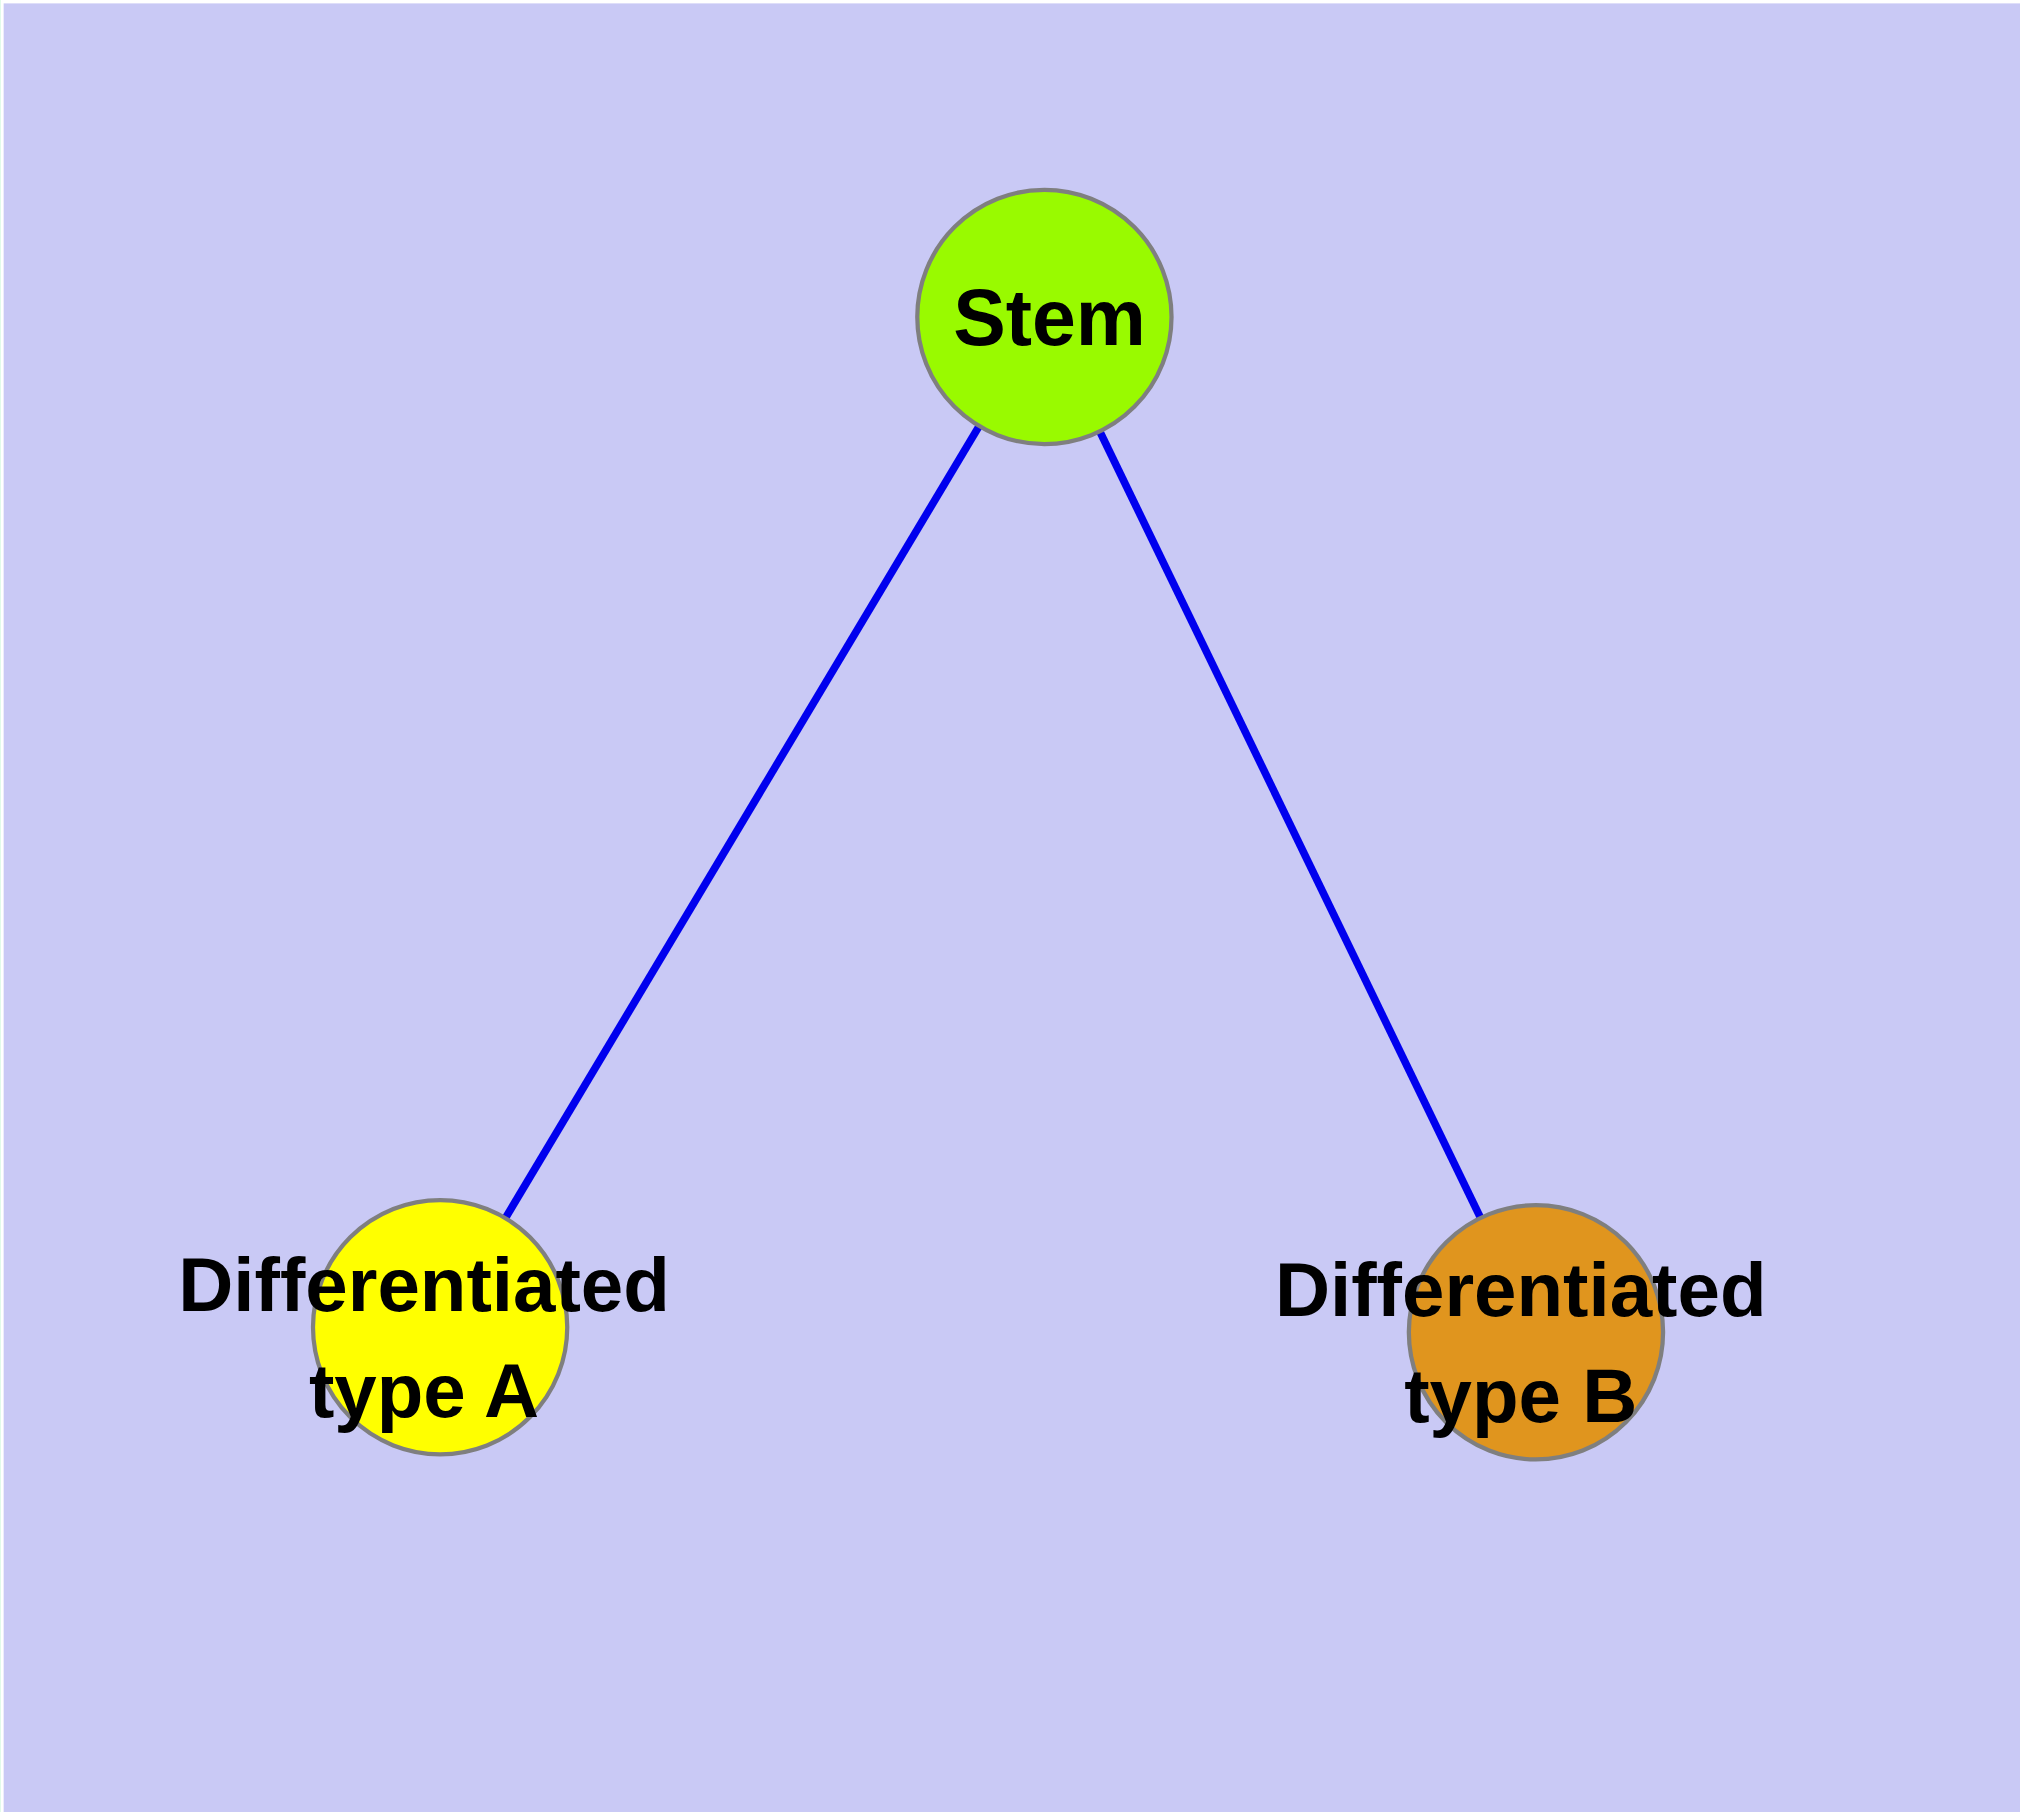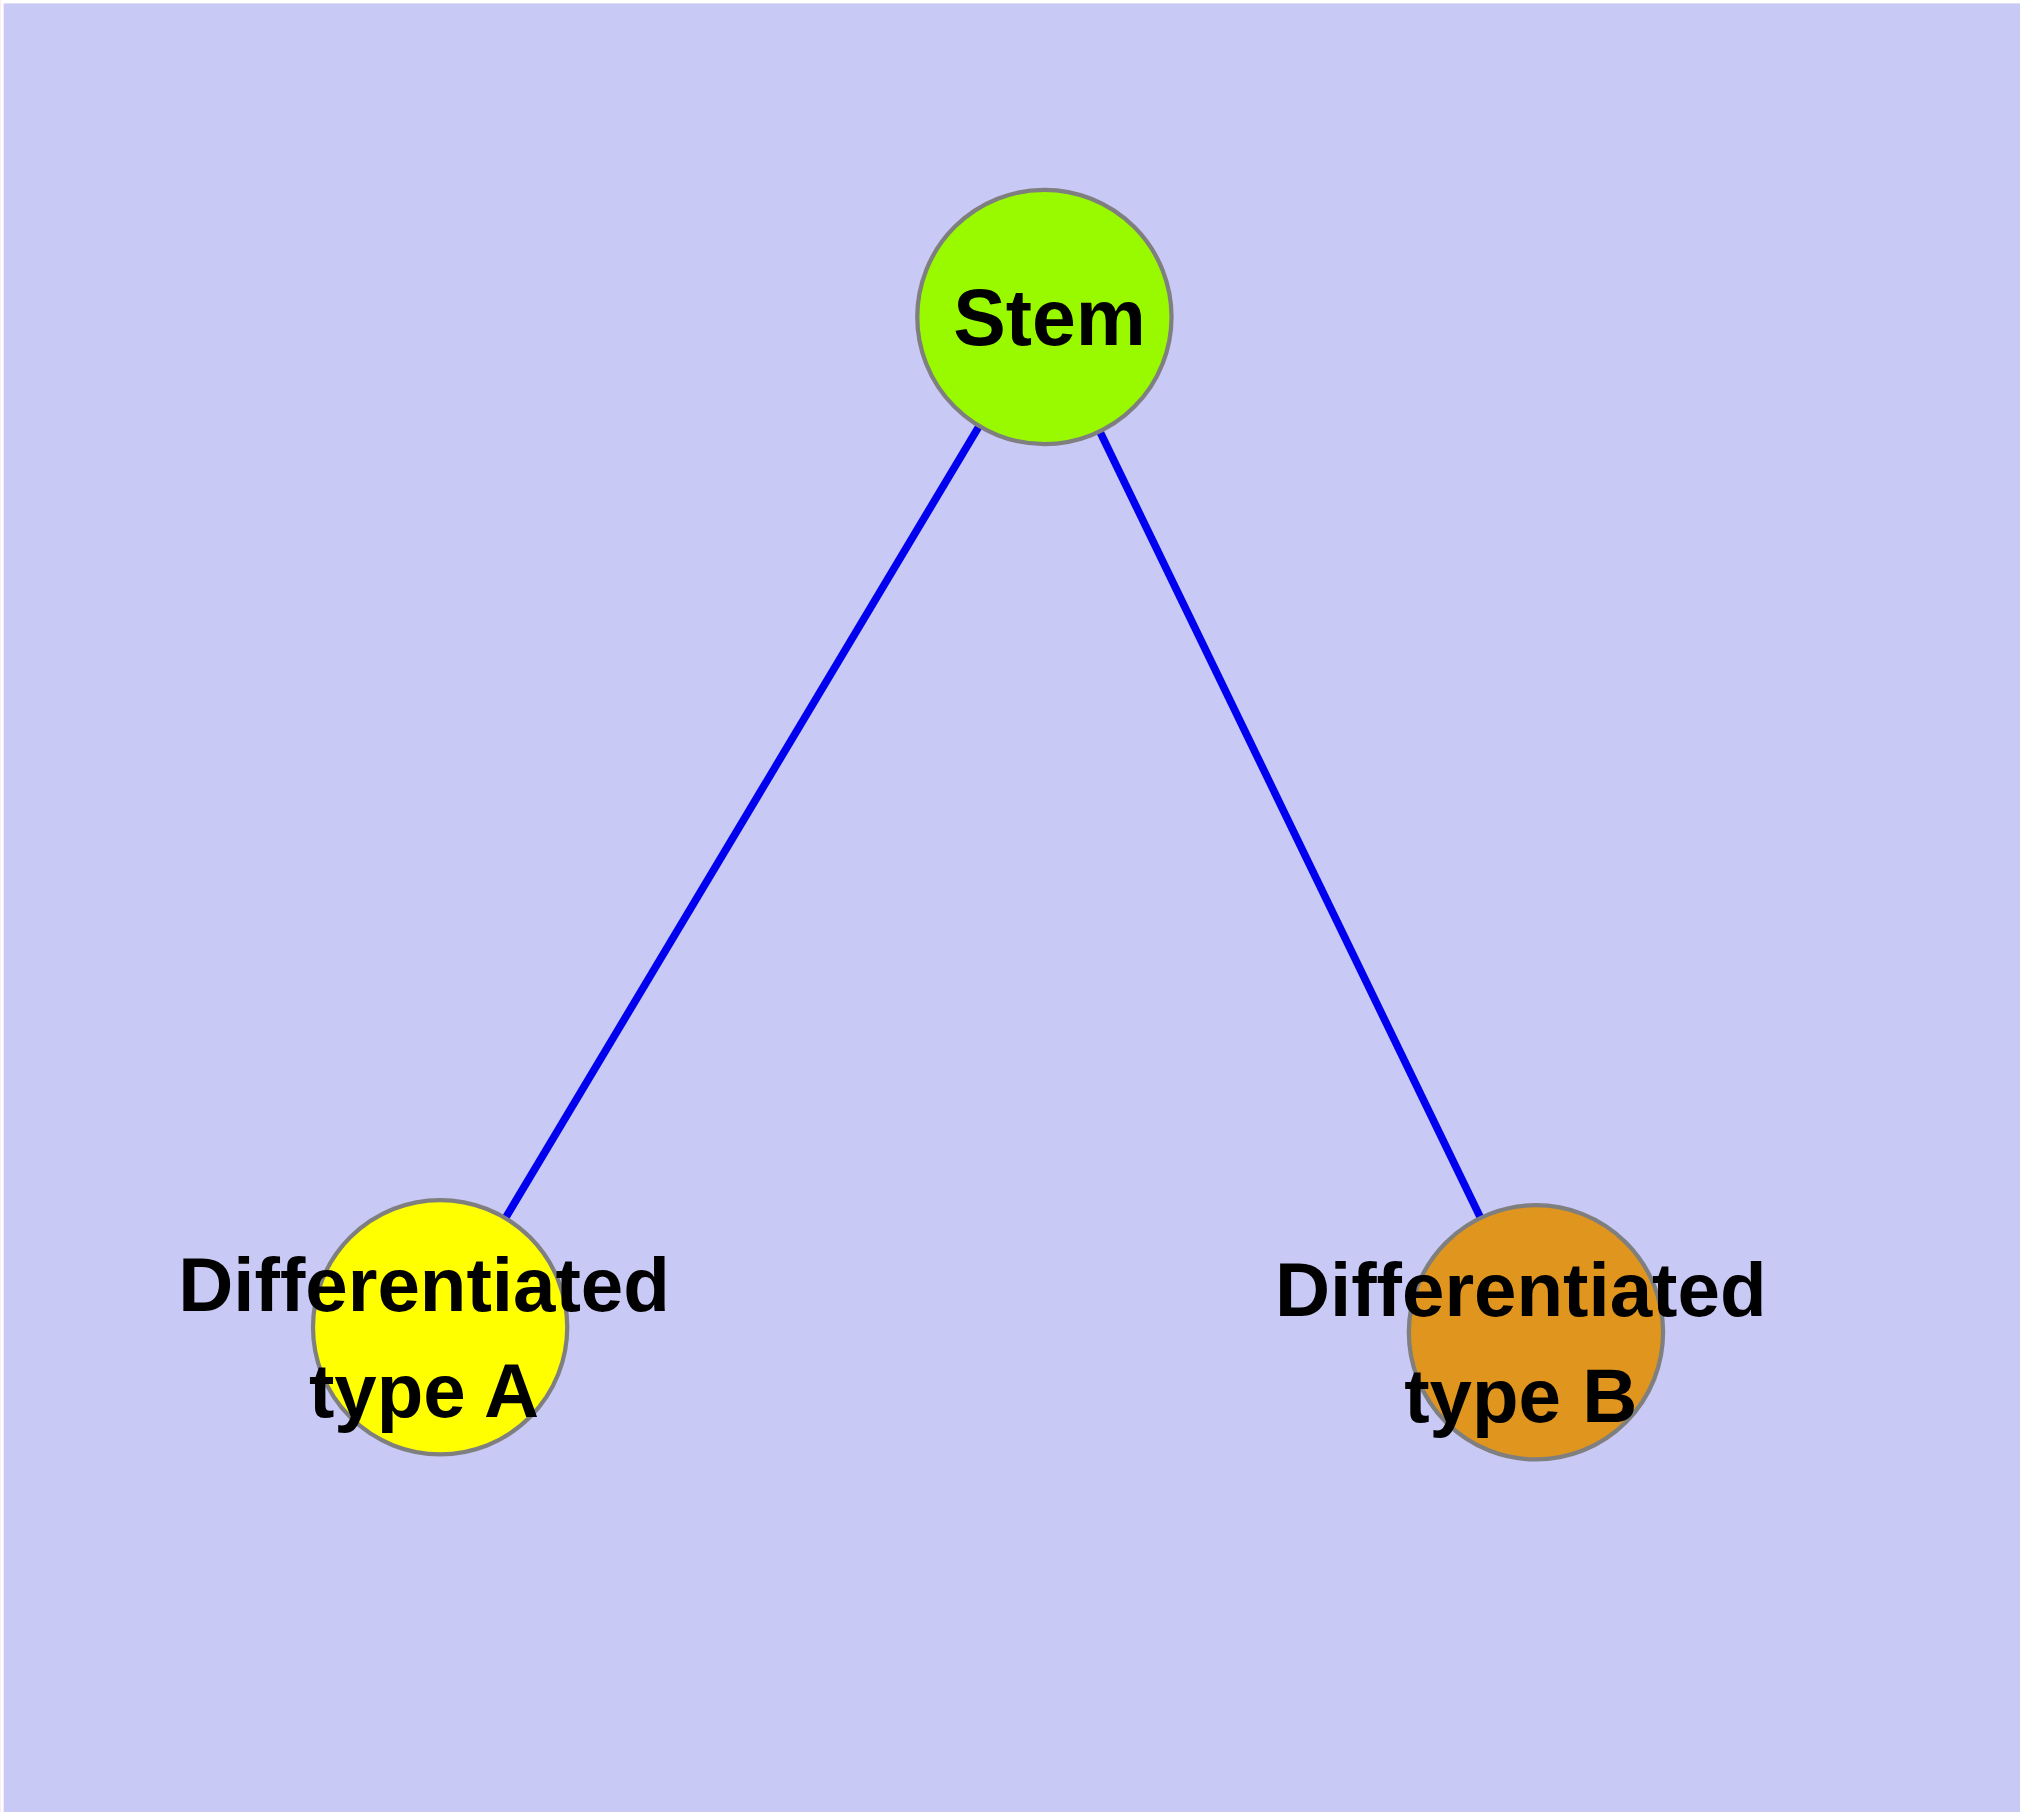--- a/index.html
+++ b/index.html
@@ -4,21 +4,21 @@
 <style>
   html, body {
     margin: 0;
     padding: 0;
     background: #ffffff;
   }
   .page {
     position: relative;
     width: 1636px;
     height: 1812px;
-    background: #f9a8d4;
+    background: #86efac;
     font-family: "Liberation Sans", sans-serif;
   }
   svg.diagram {
     display: block;
     width: 2021px;
     height: 1812px;
   }
   text.node-label {
     font-family: "Liberation Sans", sans-serif;
     font-weight: bold;

